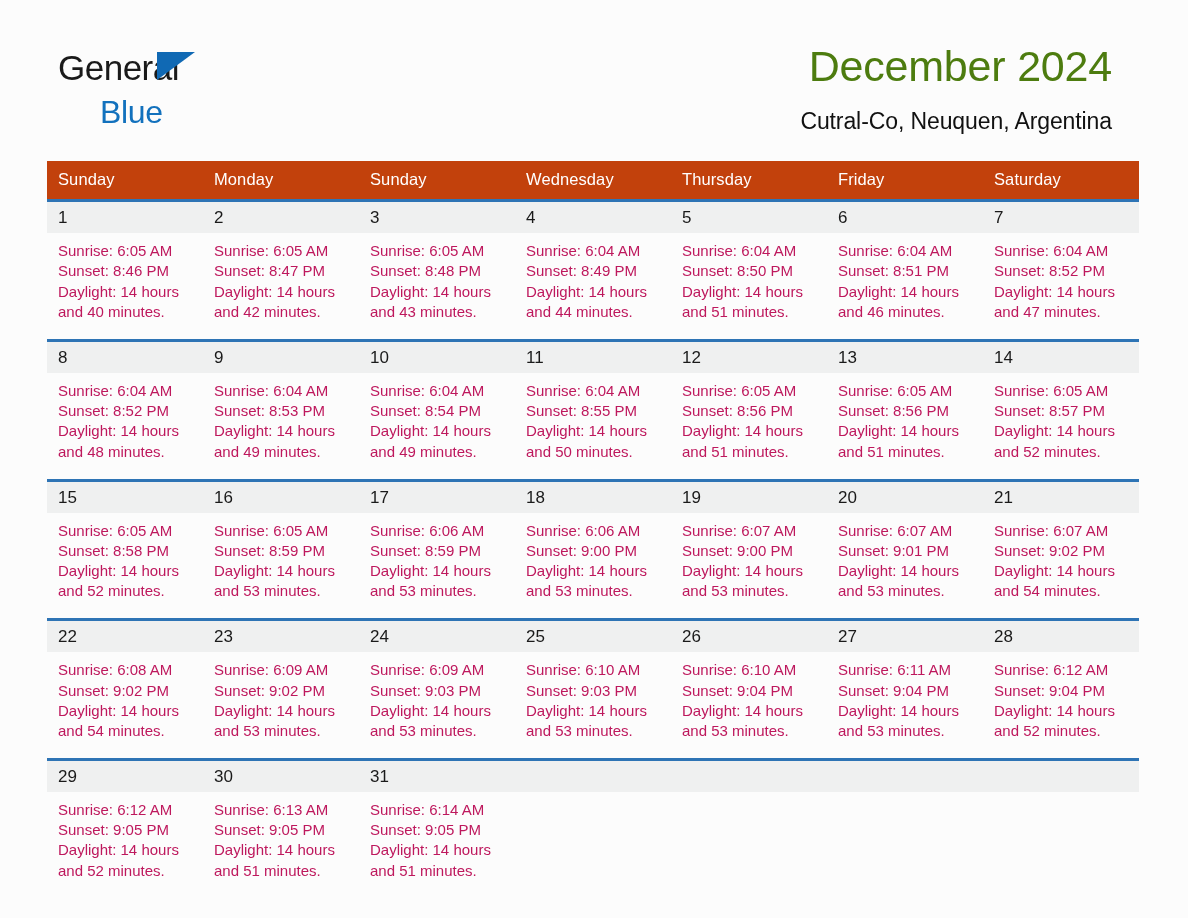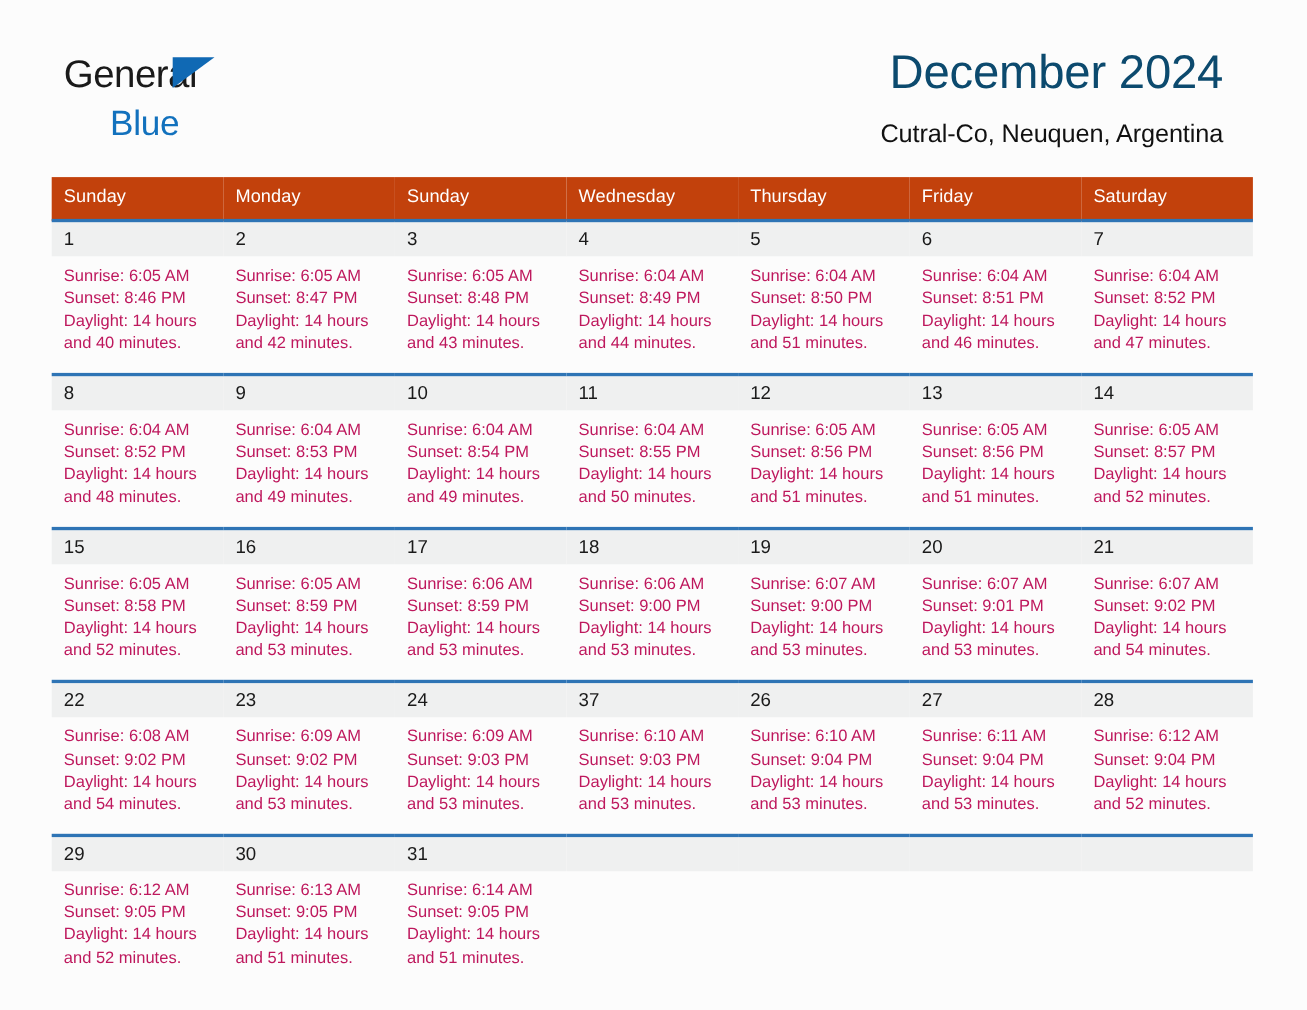--- a/index.html
+++ b/index.html
@@ -63,21 +63,21 @@
     letter-spacing: -0.3px;
     white-space: nowrap;
   }
   .titles {
     text-align: right;
     flex: 1 1 auto;
     padding-top: 0;
   }
   .month-title {
     font-size: 43px;
-    color: #0c4a6e;
+    color: #4d7c0f;
     line-height: 1.05;
     font-weight: normal;
     margin: 0;
     letter-spacing: -0.2px;
   }
   .location {
     font-size: 23px;
     color: #111;
     margin-top: 19px;
     letter-spacing: -0.1px;
@@ -375,21 +375,21 @@
             </td>
             <td class="daycell">
               <div class="daynum">24</div>
               <div class="details">
                 <div>Sunrise: 6:09 AM</div>
                 <div>Sunset: 9:03 PM</div>
                 <div class="wrap">Daylight: 14 hours and 53 minutes.</div>
               </div>
             </td>
             <td class="daycell">
-              <div class="daynum">37</div>
+              <div class="daynum">25</div>
               <div class="details">
                 <div>Sunrise: 6:10 AM</div>
                 <div>Sunset: 9:03 PM</div>
                 <div class="wrap">Daylight: 14 hours and 53 minutes.</div>
               </div>
             </td>
             <td class="daycell">
               <div class="daynum">26</div>
               <div class="details">
                 <div>Sunrise: 6:10 AM</div>

